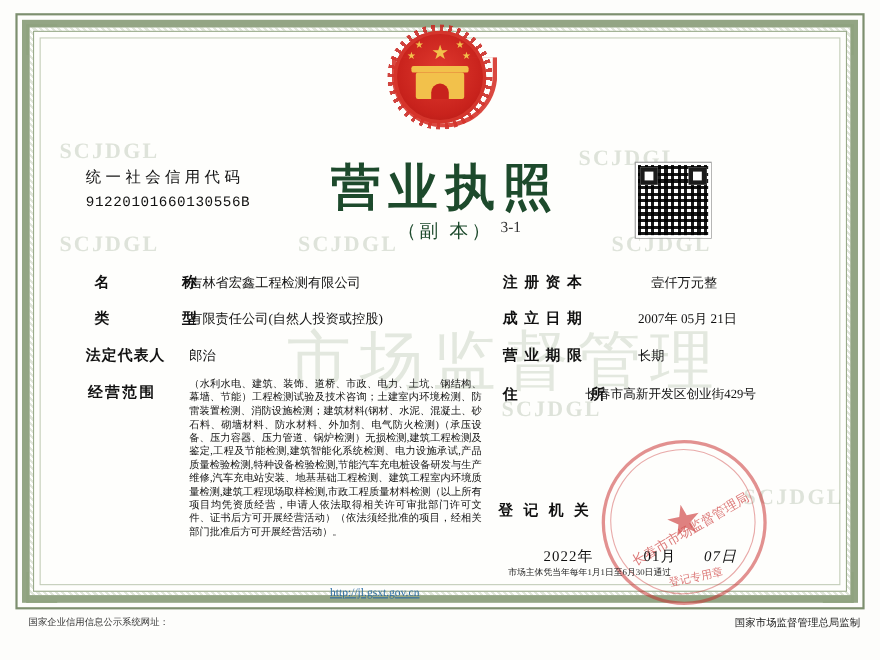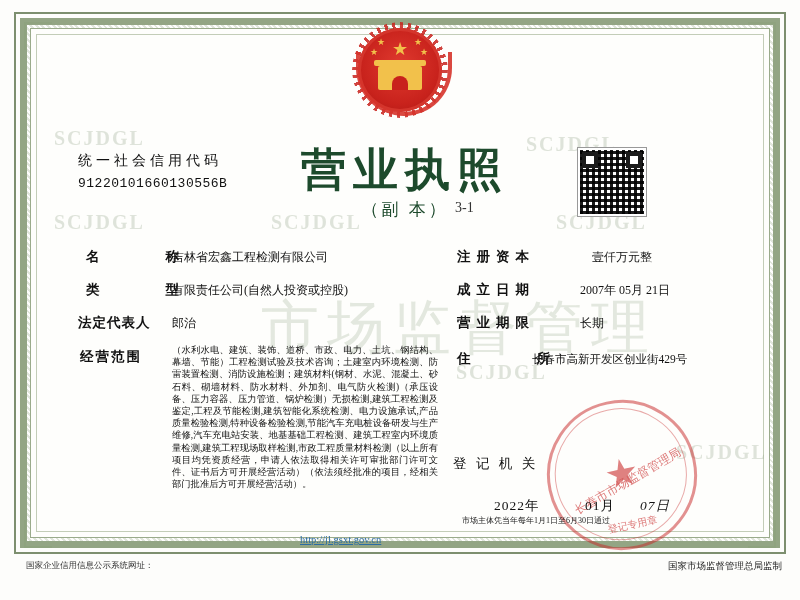--- a/index.html
+++ b/index.html
@@ -368,21 +368,21 @@
     font-size: 10px;
     font-family: "Liberation Serif", "DejaVu Serif", serif;
   }
 
   
   .reg-auth {
     position: absolute;
     left: 453px;
     top: 455px;
     font-size: 13.5px;
-    font-weight: normal;
+    font-weight: bold;
     letter-spacing: 3px;
     color: #111;
     font-family: "Liberation Serif", "DejaVu Serif", serif;
   }
   .reg-date {
     position: absolute;
     left: 494px;
     top: 497px;
     font-size: 13.5px;
     color: #111;

